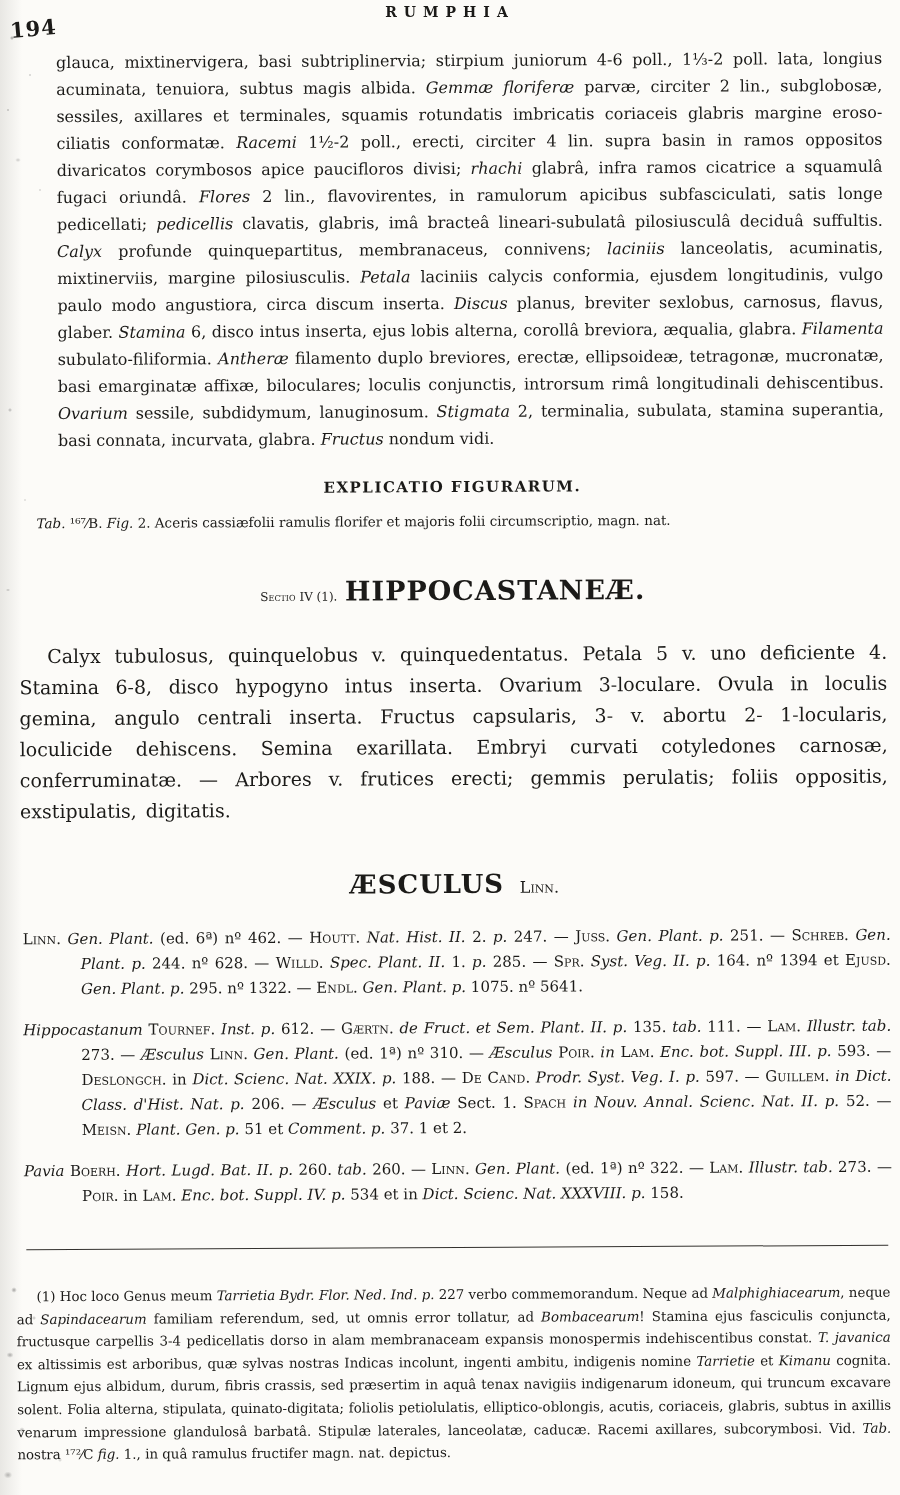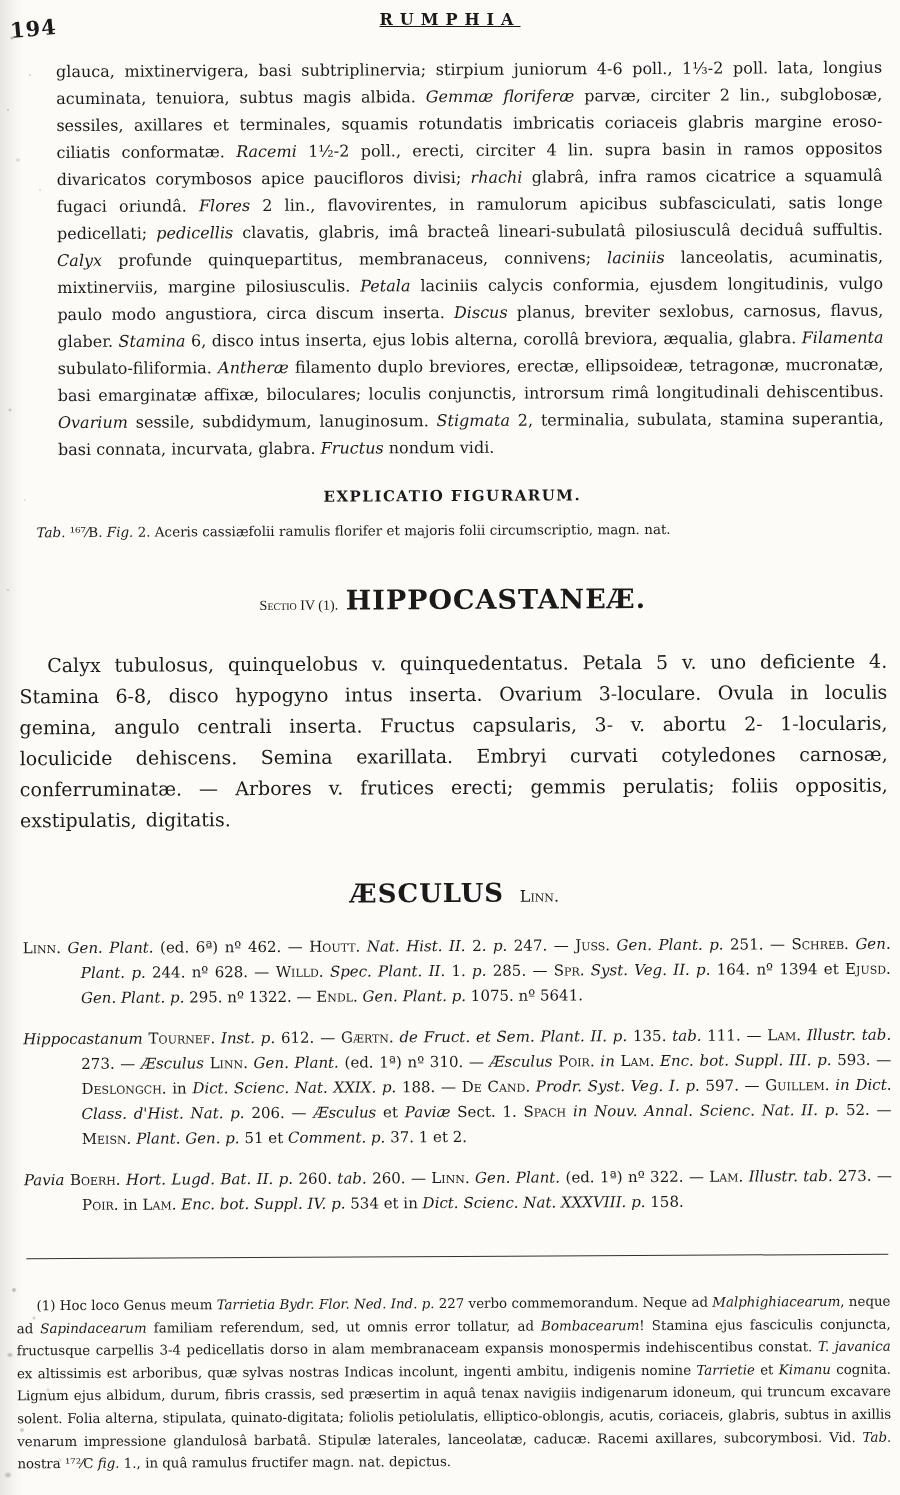--- a/index.html
+++ b/index.html
@@ -47,24 +47,23 @@
       radial-gradient(6px 5px at 8px 205px, rgba(40,40,40,.30), transparent 70%);
   }
   .pagenum{
     position:absolute;left:10px;top:16px;
     font-size:21px;font-weight:bold;
     transform:rotate(-5deg);
     letter-spacing:1px;
   }
   .running-title{
     text-align:center;
-    padding-top:10px;
-    font-size:16px;font-weight:bold;
+    padding-top:4px;
+    font-size:14px;font-weight:bold;
     letter-spacing:7px;
-    text-decoration:underline;
   }
   .content{transform:rotate(-0.3deg);transform-origin:50% 0;}
   .desc{
     margin:27px 18px 0 56px;
     font-size:16px;line-height:27px;
     text-align:justify;
   }
   .explicatio{
     margin:26px 0 0 0;
     text-align:center;
@@ -75,23 +74,22 @@
     margin:17px 20px 0 34px;
     font-size:13.5px;
   }
   .sectio{
     margin:46px 0 0 0;
     text-align:center;
     font-weight:normal;
   }
   .sectio-label{
     font-variant:small-caps;
-    font-size:14px;
+    font-size:12px;
     margin-right:0;
-    font-family:Liberation Serif, serif;
   }
   .sectio-title{
     font-size:27px;font-weight:bold;letter-spacing:1px;
   }
   .diagnosis{
     margin:33px 16px 0 16px;
     font-size:19px;line-height:31px;
     text-align:justify;
     text-indent:28px;
     word-spacing:3px;

